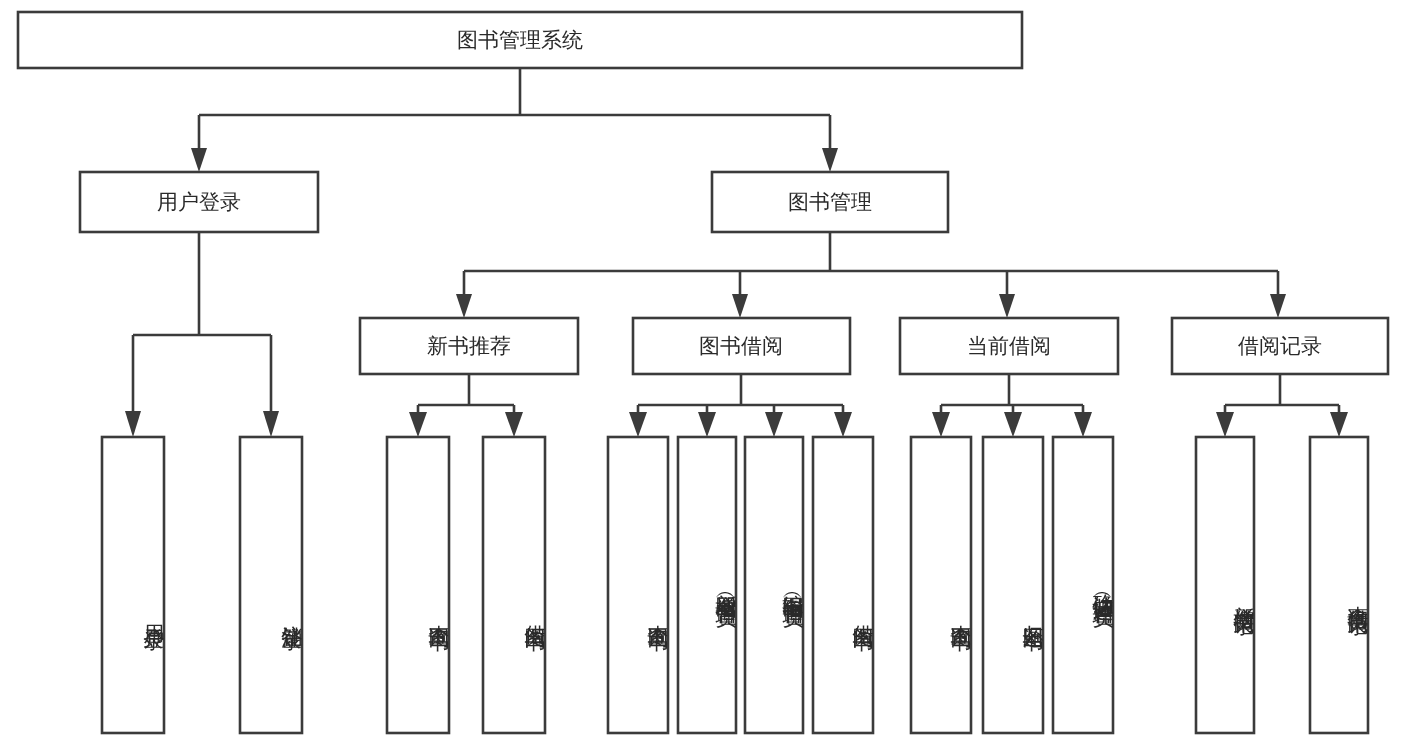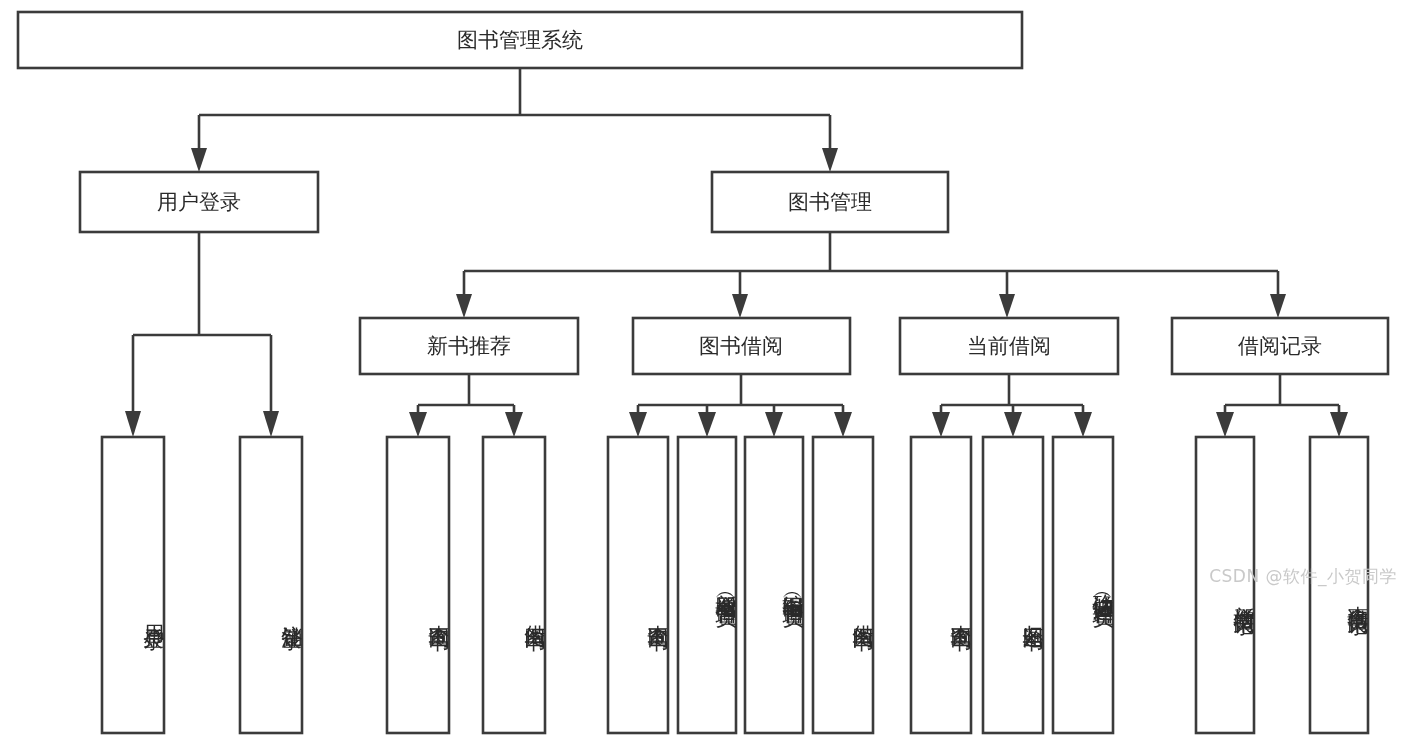--- a/index.html
+++ b/index.html
@@ -201,14 +201,13 @@
   <div class="leaf-label-wrap" style="left:911px; top:497px; width:60px; height:230px;">查询图书</div>
 
   <div class="leaf-label-wrap" style="left:983px; top:497px; width:60px; height:230px;">归还图书</div>
 
   <div class="leaf-label-wrap" style="left:1053px; top:443px; width:60px; height:285px;">确认归还（管理员）</div>
 
   <div class="leaf-label-wrap" style="left:1196px; top:462px; width:58px; height:265px;">新增借阅记录</div>
 
   <div class="leaf-label-wrap" style="left:1310px; top:462px; width:58px; height:265px;">查询借阅记录</div>
 
-  <div class="watermark">CSDN @软件_小贺同学</div>
 </div>
 
 </body></html>

